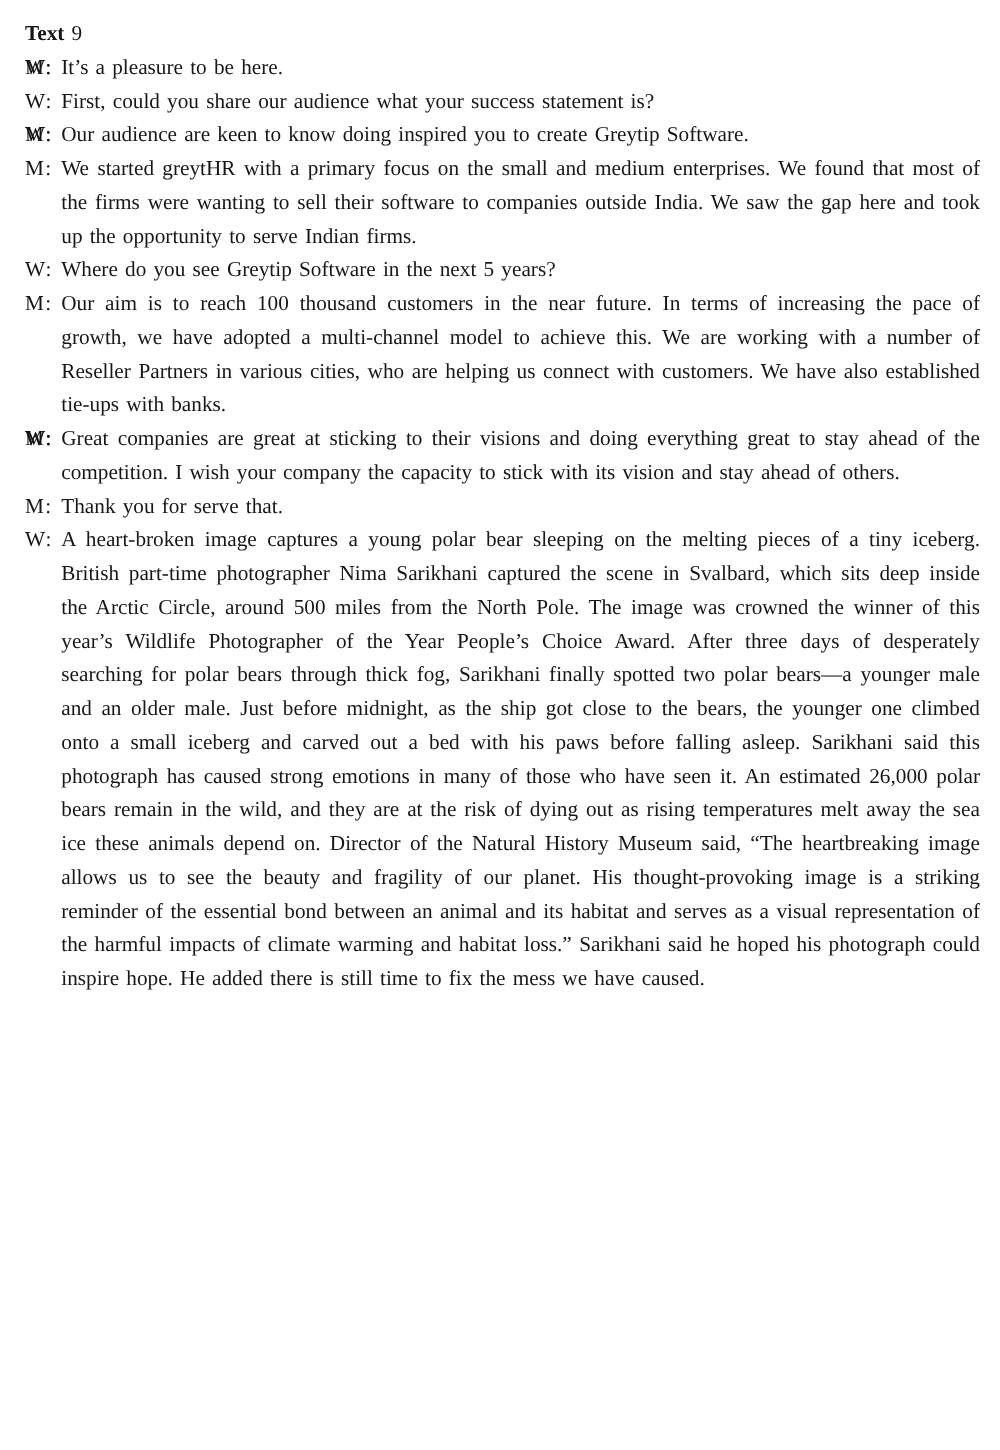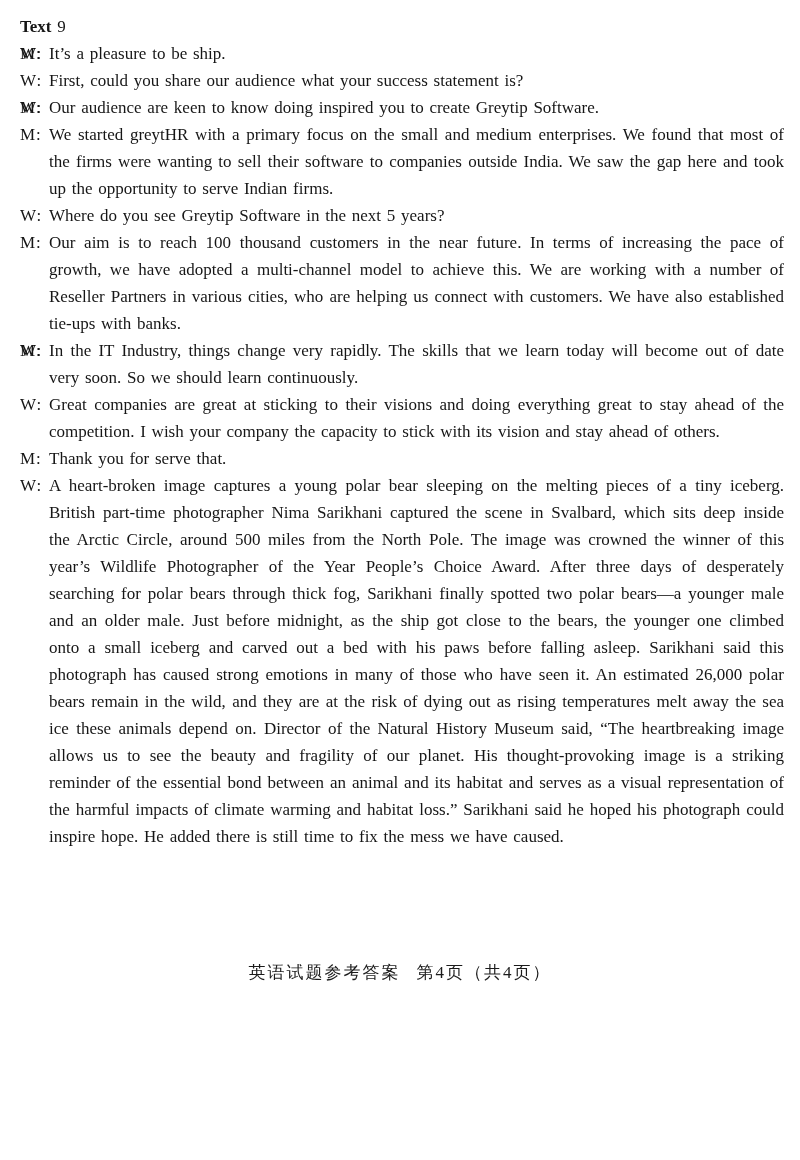--- a/index.html
+++ b/index.html
@@ -72,21 +72,21 @@
 
       <div class="section heading">
         <span class="head-label">Text</span> <span class="head-num">9</span>
       </div>
 
       <div class="section dialogue">
         <span class="speaker">W:</span> 
       </div>
 
       <div class="section dialogue">
-        <span class="speaker">M:</span> <span class="body">It’s a pleasure to be ship.</span>
+        <span class="speaker">M:</span> <span class="body">It’s a pleasure to be here.</span>
       </div>
 
       <div class="section dialogue">
         <span class="speaker">W:</span> <span class="body">First, could you share our audience what your success statement is?</span>
       </div>
 
       <div class="section dialogue">
         <span class="speaker">M:</span> 
       </div>
 
@@ -104,33 +104,30 @@
 
       <div class="section dialogue">
         <span class="speaker">M:</span> <span class="body">Our aim is to reach 100 thousand customers in the near future. In terms of increasing the pace of growth, we have adopted a multi-channel model to achieve this. We are working with a number of Reseller Partners in various cities, who are helping us connect with customers. We have also established tie-ups with banks.</span>
       </div>
 
       <div class="section dialogue">
         <span class="speaker">W:</span> 
       </div>
 
       <div class="section dialogue">
-        <span class="speaker">M:</span> <span class="body">In the IT Industry, things change very rapidly. The skills that we learn today will become out of date very soon. So we should learn continuously.</span>
+        <span class="speaker">M:</span> 
       </div>
 
       <div class="section dialogue">
         <span class="speaker">W:</span> <span class="body">Great companies are great at sticking to their visions and doing everything great to stay ahead of the competition. I wish your company the capacity to stick with its vision and stay ahead of others.</span>
       </div>
 
       <div class="section dialogue">
         <span class="speaker">M:</span> <span class="body">Thank you for serve that.</span>
       </div>
 
 
       <div class="section dialogue">
         <span class="speaker">W:</span> <span class="body">A heart-broken image captures a young polar bear sleeping on the melting pieces of a tiny iceberg. British part-time photographer Nima Sarikhani captured the scene in Svalbard, which sits deep inside the Arctic Circle, around 500 miles from the North Pole. The image was crowned the winner of this year’s Wildlife Photographer of the Year People’s Choice Award. After three days of desperately searching for polar bears through thick fog, Sarikhani finally spotted two polar bears—a younger male and an older male. Just before midnight, as the ship got close to the bears, the younger one climbed onto a small iceberg and carved out a bed with his paws before falling asleep. Sarikhani said this photograph has caused strong emotions in many of those who have seen it. An estimated 26,000 polar bears remain in the wild, and they are at the risk of dying out as rising temperatures melt away the sea ice these animals depend on. Director of the Natural History Museum said, “The heartbreaking image allows us to see the beauty and fragility of our planet. His thought-provoking image is a striking reminder of the essential bond between an animal and its habitat and serves as a visual representation of the harmful impacts of climate warming and habitat loss.” Sarikhani said he hoped his photograph could inspire hope. He added there is still time to fix the mess we have caused.</span>
       </div>
     </div>
 
-  <div class="footer">
-    <span class="footer-title">英语试题参考答案</span><span class="footer-page">第4页（共4页）</span>
-  </div>
 </div>
 
 </body></html>

